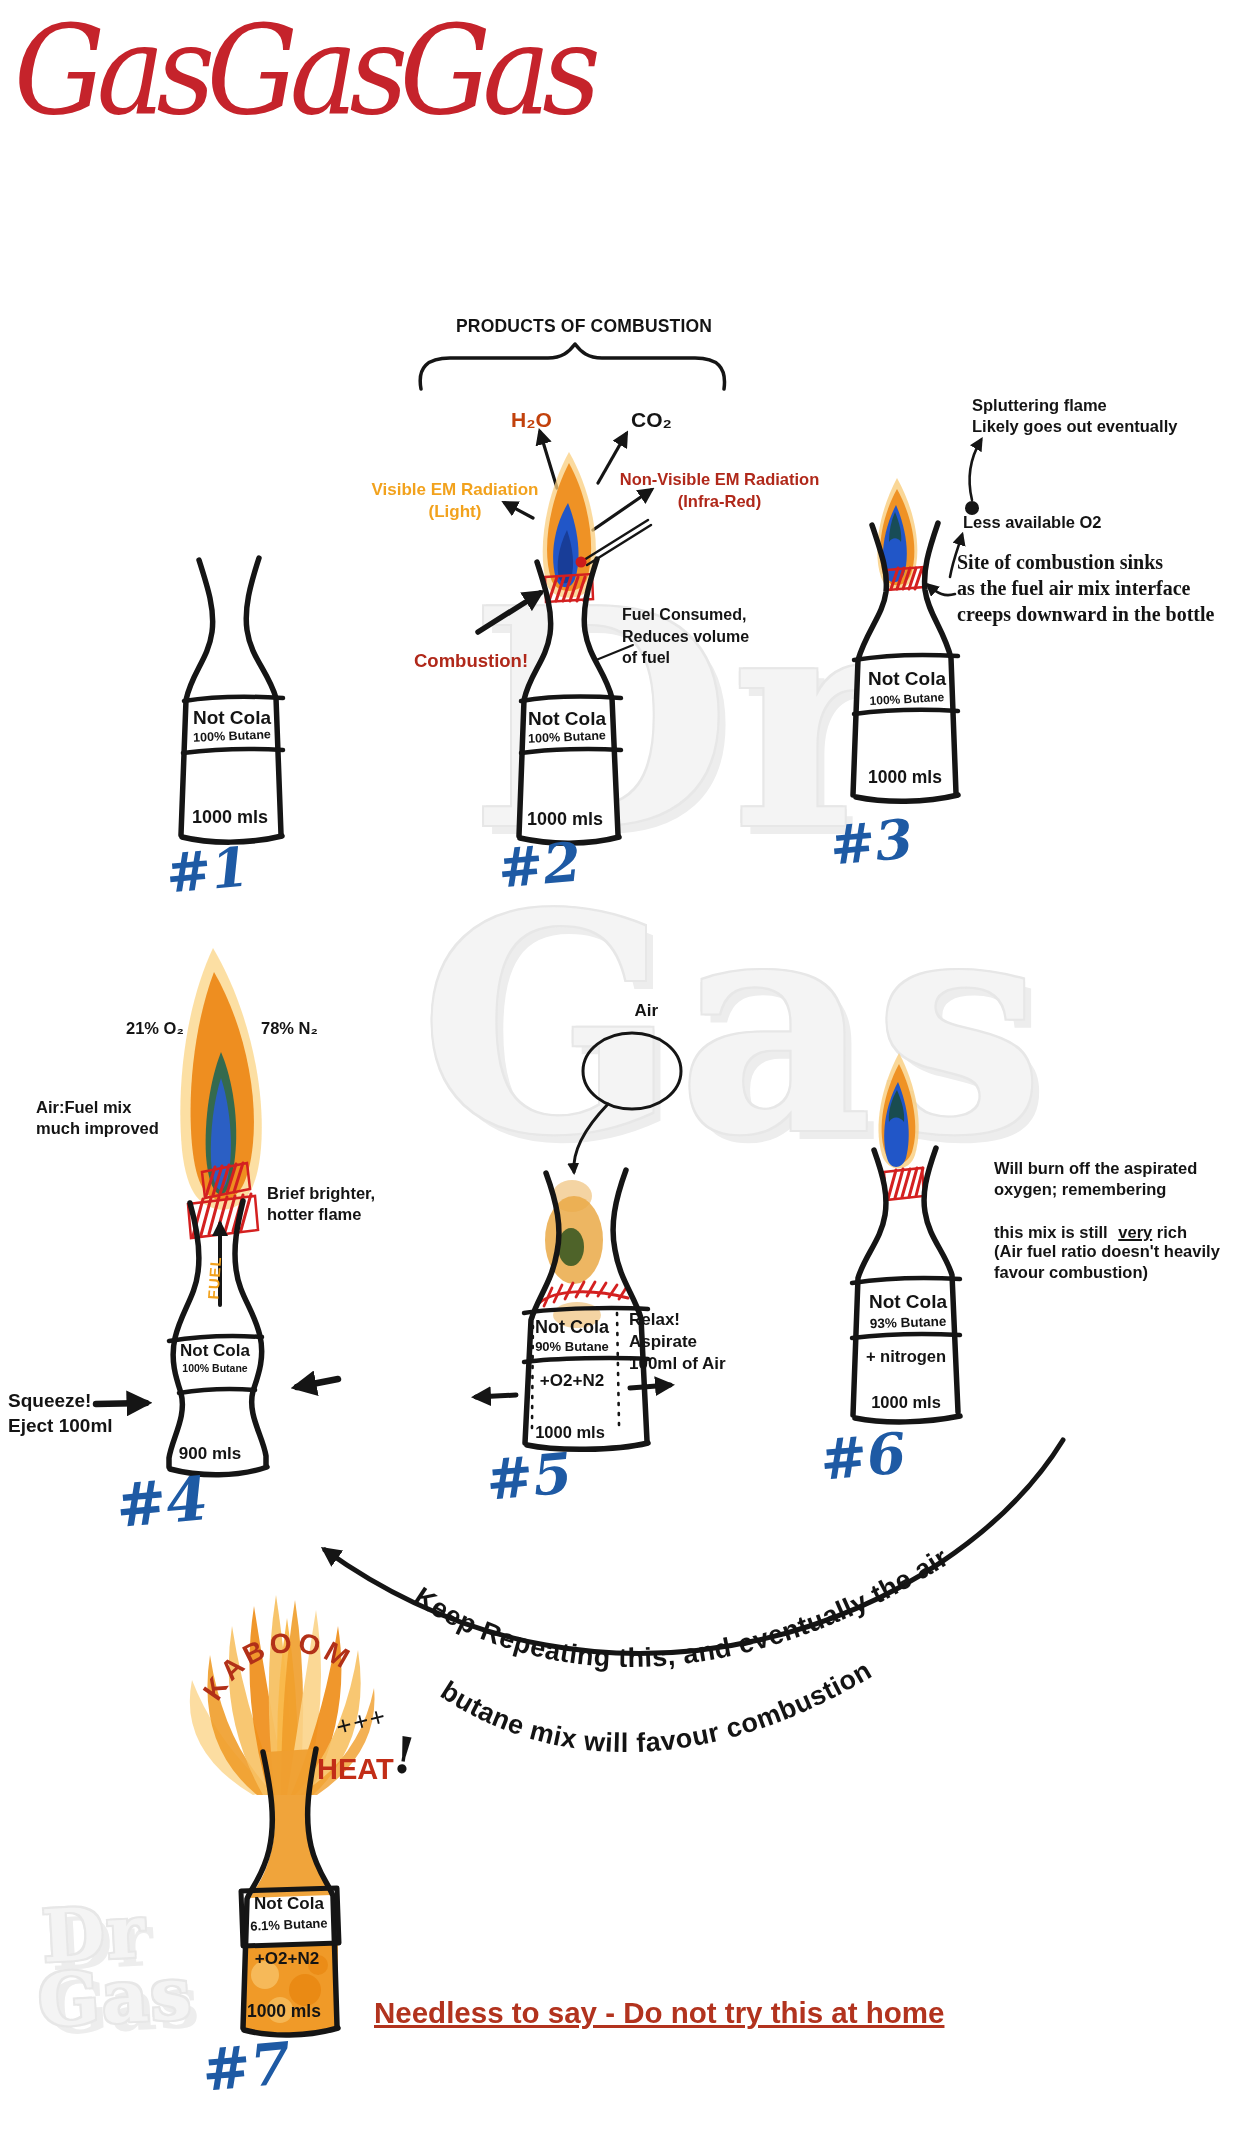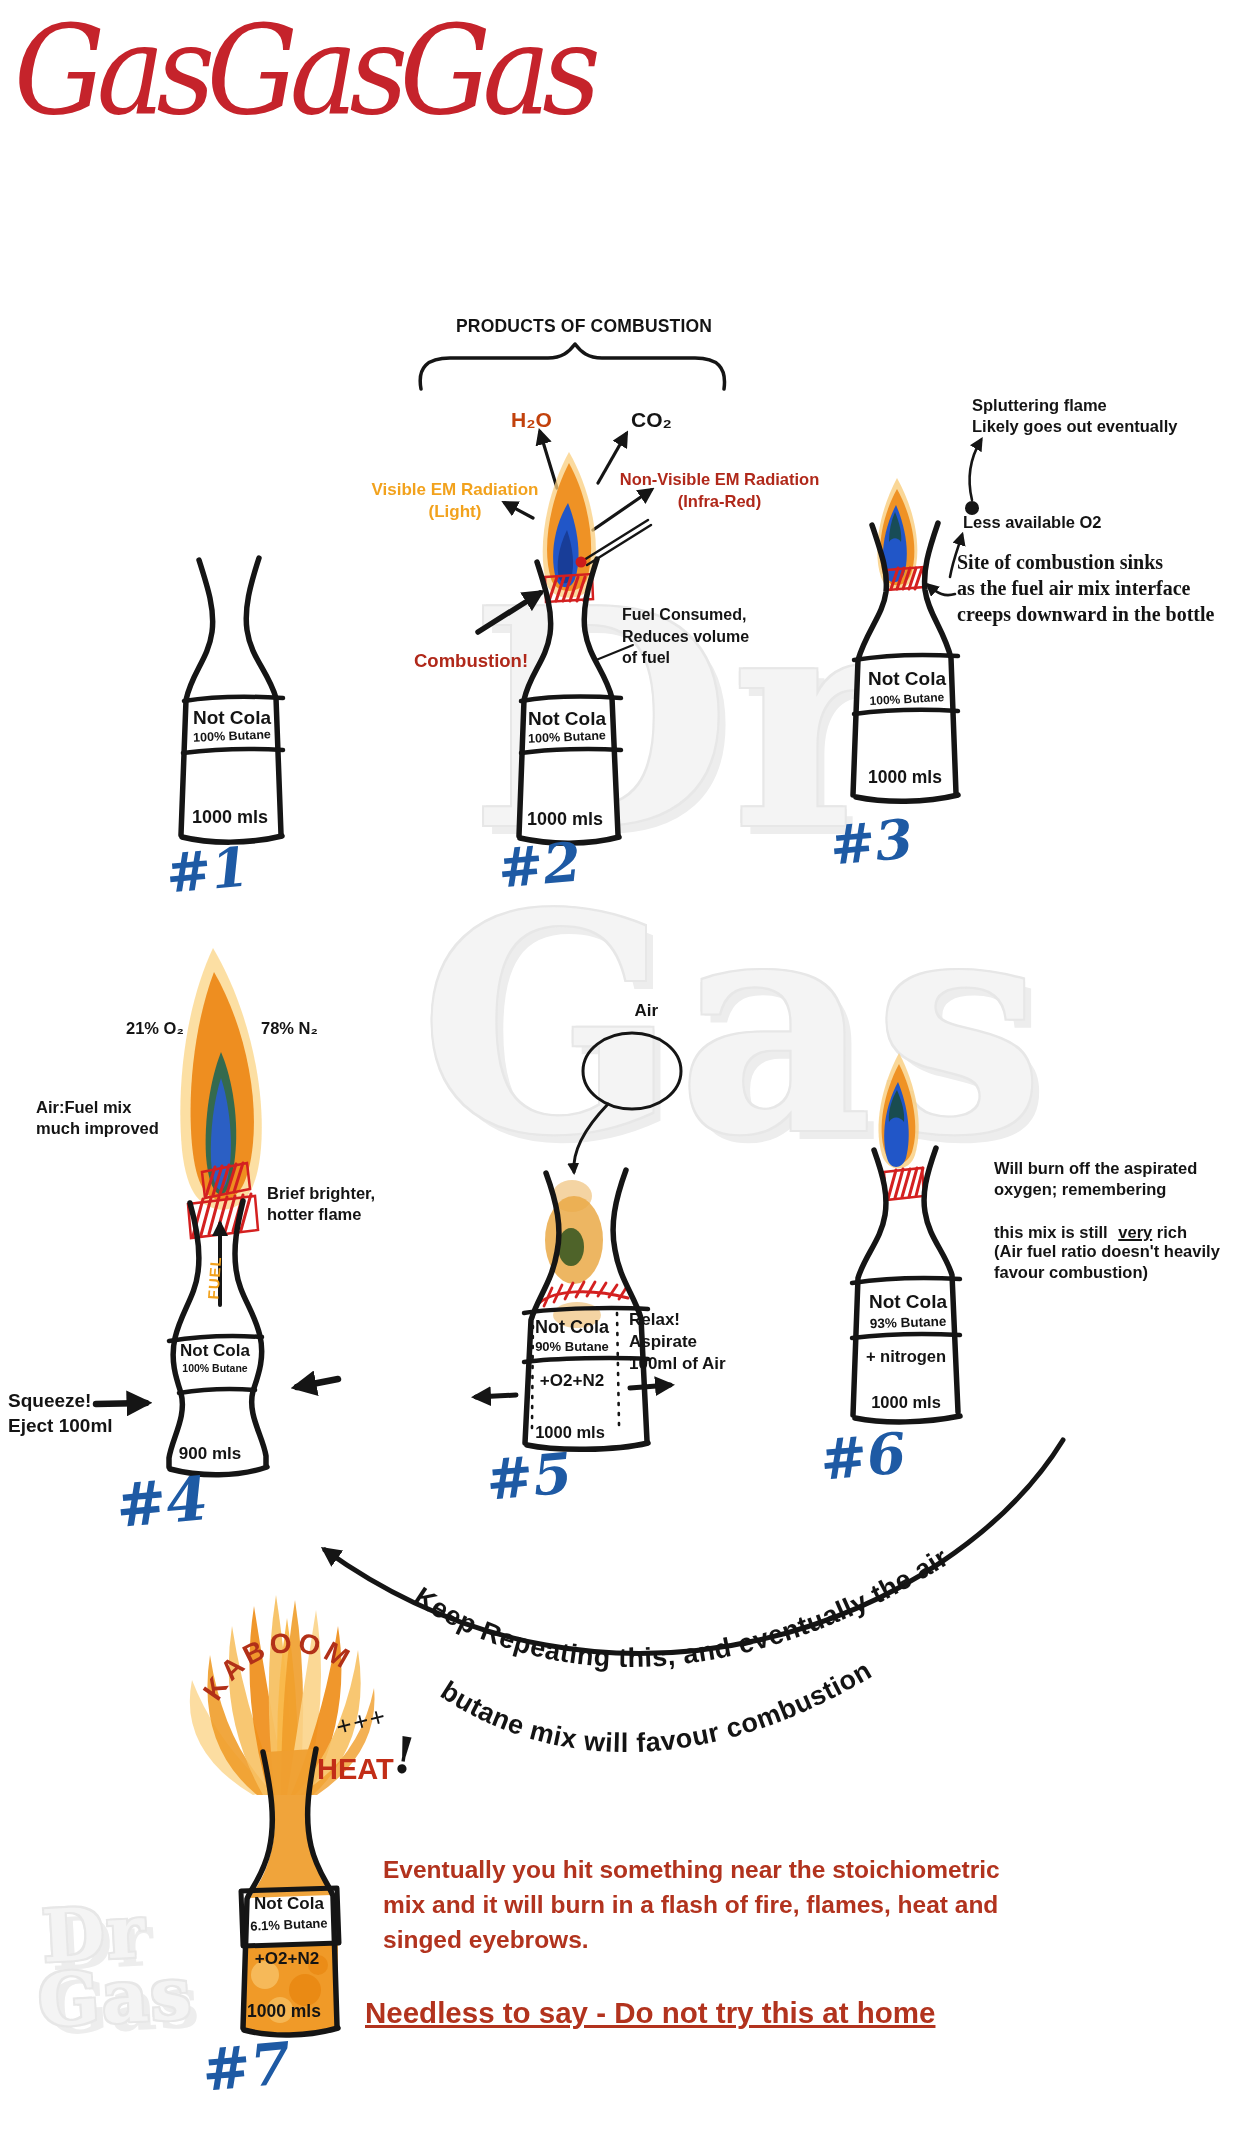--- a/index.html
+++ b/index.html
@@ -309,18 +309,15 @@
 
   <div class="lbl" style="left:336px;top:1705px;font-size:26px;font-weight:normal;letter-spacing:2px;transform:rotate(-14deg);">+++</div>
   <div class="lbl" style="left:317px;top:1751px;font-size:29px;color:#c22d17;">HEAT</div>
   <div class="lbl" style="left:393px;top:1723px;font-size:50px;font-family:'DejaVu Serif',serif;transform:rotate(9deg);">!</div>
   <div class="lbl ctr" style="left:240px;top:1893px;width:98px;font-size:17px;">Not Cola</div>
   <div class="lbl ctr" style="left:238px;top:1917px;width:102px;font-size:13px;transform:rotate(-2.5deg);">6.1% Butane</div>
   <div class="lbl ctr" style="left:238px;top:1948px;width:98px;font-size:17px;">+O2+N2</div>
   <div class="lbl ctr" style="left:234px;top:2000px;width:100px;font-size:17.5px;">1000 mls</div>
   <div class="lbl num" style="left:202px;top:2038px;font-size:58px;">#7</div>
 
-  <div class="lbl warn" style="left:383px;top:1853px;font-size:24.5px;line-height:1.42;">Eventually you hit something near the stoichiometric
-mix and it will burn in a flash of fire, flames, heat and
-singed eyebrows.</div>
-  <div class="lbl warn" style="left:365px;top:1994px;font-size:29.5px;text-decoration:underline;text-decoration-thickness:3px;">Needless to say - Do not try this at home</div>
+  <div class="lbl warn" style="left:374px;top:1994px;font-size:29.5px;text-decoration:underline;text-decoration-thickness:3px;">Needless to say - Do not try this at home</div>
 
 </div>
 
 </body></html>

